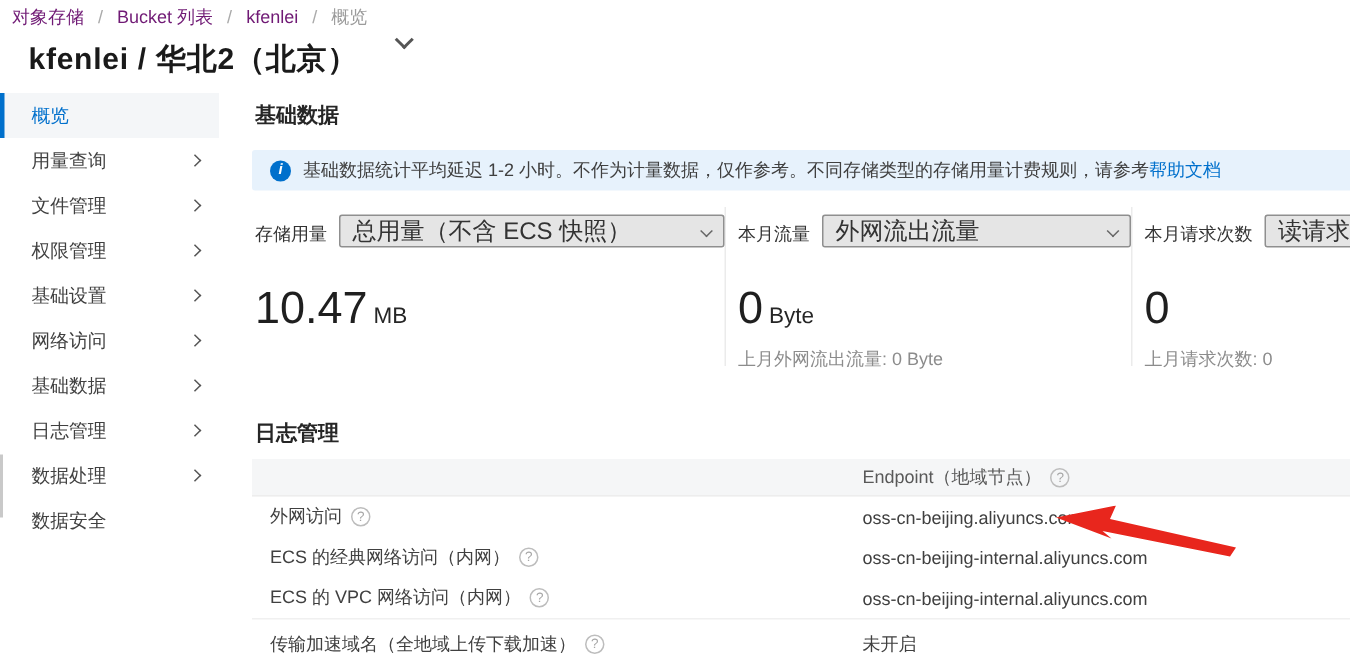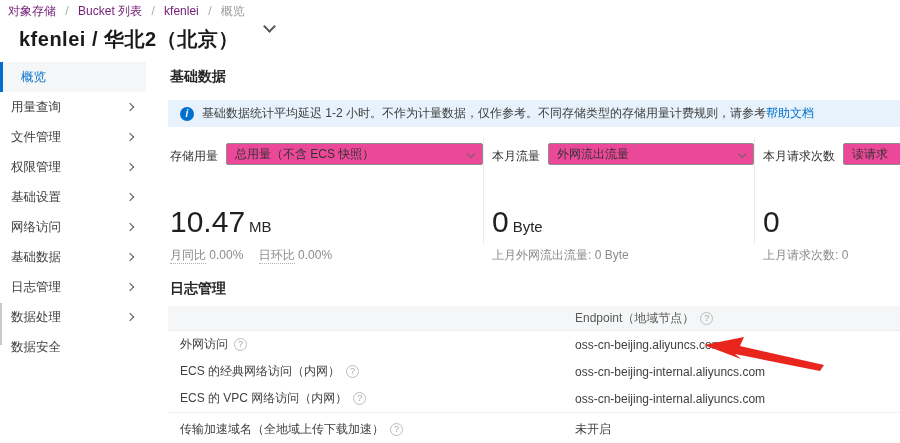--- a/index.html
+++ b/index.html
@@ -10,21 +10,21 @@
   .bc-link{color:#701a75;cursor:pointer}
   .bc-sep{margin:0 6px;color:#aaa}
   .bc-current{color:#9b9b9b}
   
   .title-row{position:absolute;top:26px;left:19px;display:flex;align-items:flex-start}
   .title-row h1{font-size:20px;font-weight:700;color:#1a1a1a;letter-spacing:.5px}
   .chev-lg{width:9px;height:9px;border-right:2px solid #555;border-bottom:2px solid #555;
     transform:rotate(45deg);margin:-4px 0 0 26px;cursor:pointer}
   
   .sidebar{position:absolute;top:62px;left:0;width:146px}
-  .side-item{height:30px;display:flex;align-items:center;padding-left:11px;font-size:12.5px;
+  .side-item{height:30px;display:flex;align-items:center;padding-left:21px;font-size:12.5px;
     color:#404040;cursor:pointer;position:relative}
   .side-item.selected{background:#f4f6f8;color:#0070cc;border-left:3px solid #0070cc;padding-left:18px}
   .side-chev{position:absolute;right:13px;width:6px;height:6px;border-top:1.6px solid #555;
     border-right:1.6px solid #555;transform:rotate(45deg)}
   .scroll-thumb{position:absolute;left:0;top:303px;width:2px;height:42px;background:#c9c9c9}
   
   .main{position:absolute;left:168px;top:60px;width:762px;height:383px}
   .sec-title{position:absolute;left:2px;font-size:14px;font-weight:700;color:#262626}
   .t1{top:8px}.t2{top:220px}
   .banner{position:absolute;top:40px;left:0;right:0;height:27px;background:#e7f2fc;
@@ -34,26 +34,26 @@
     justify-content:center;margin-right:8px;flex:0 0 auto}
   .banner-link{color:#0070cc;text-decoration:none;cursor:pointer}
   
   .cards{position:absolute;top:78px;left:0;right:0;height:106px;display:flex}
   .card{padding-top:4px}
   .c1{width:329px;padding-left:2px}
   .c2{width:271px;border-left:1px solid #ebebeb;padding-left:8px}
   .c3{flex:1;border-left:1px solid #ebebeb;padding-left:8px}
   .card-head{display:flex;align-items:flex-end;height:23px}
   .card-label{font-size:12px;color:#333;margin-right:8px;white-space:nowrap}
-  .select{position:relative;height:22px;border:1px solid #8f8f8f;border-radius:2px;background:#ec4899;
-    display:flex;align-items:center;padding:0 22px 0 8px;font-size:12px;color:#333;cursor:pointer;white-space:nowrap}
+  .select{position:relative;height:22px;border:1px solid #8f8f8f;border-radius:2px;background:#e5e5e5;
+    display:flex;align-items:center;padding:0 22px 0 8px;font-size:16px;color:#333;cursor:pointer;white-space:nowrap}
   .s1{width:257px}.s2{width:210px}.s3{width:120px}
   .sel-chev{position:absolute;right:8px;top:7px;width:6px;height:6px;border-right:1.4px solid #666;
     border-bottom:1.4px solid #666;transform:rotate(45deg)}
-  .card-value{margin-top:40px;white-space:nowrap}
+  .card-value{margin-top:24px;white-space:nowrap}
   .card-value .num{font-size:30px;color:#1f1f1f}
   .card-value .unit{font-size:15px;color:#262626;margin-left:4px}
   .card-sub{margin-top:8px;font-size:12px;color:#8c8c8c;white-space:nowrap}
   .dotted{border-bottom:1px dotted #b0b0b0;padding-bottom:1px;cursor:help}
   .gap{margin-left:12px}
   
   .dtable{position:absolute;top:246px;left:0;right:0;font-size:12px}
   .thead{height:25px;background:#f5f6f7;display:flex;align-items:center;color:#595959;
     border-bottom:1px solid #ededed}
   .trow{height:27px;display:flex;align-items:center;color:#404040}
@@ -139,26 +139,20 @@
       <div class="card-head">
         <span class="card-label">存储用量</span>
         <div class="select s1">
           <span>总用量（不含 ECS 快照）</span>
           <i class="sel-chev"></i>
         </div>
       </div>
       <div class="card-value">
         <span class="num">10.47</span><span class="unit">MB</span>
       </div>
-      <div class="card-sub">
-        <span class="dotted">月同比</span>
-        <span>0.00%</span>
-        <span class="dotted gap">日环比</span>
-        <span>0.00%</span>
-      </div>
     </div>
 
     <div class="card c2">
       <div class="card-head">
         <span class="card-label">本月流量</span>
         <div class="select s2">
           <span>外网流出流量</span>
           <i class="sel-chev"></i>
         </div>
       </div>

